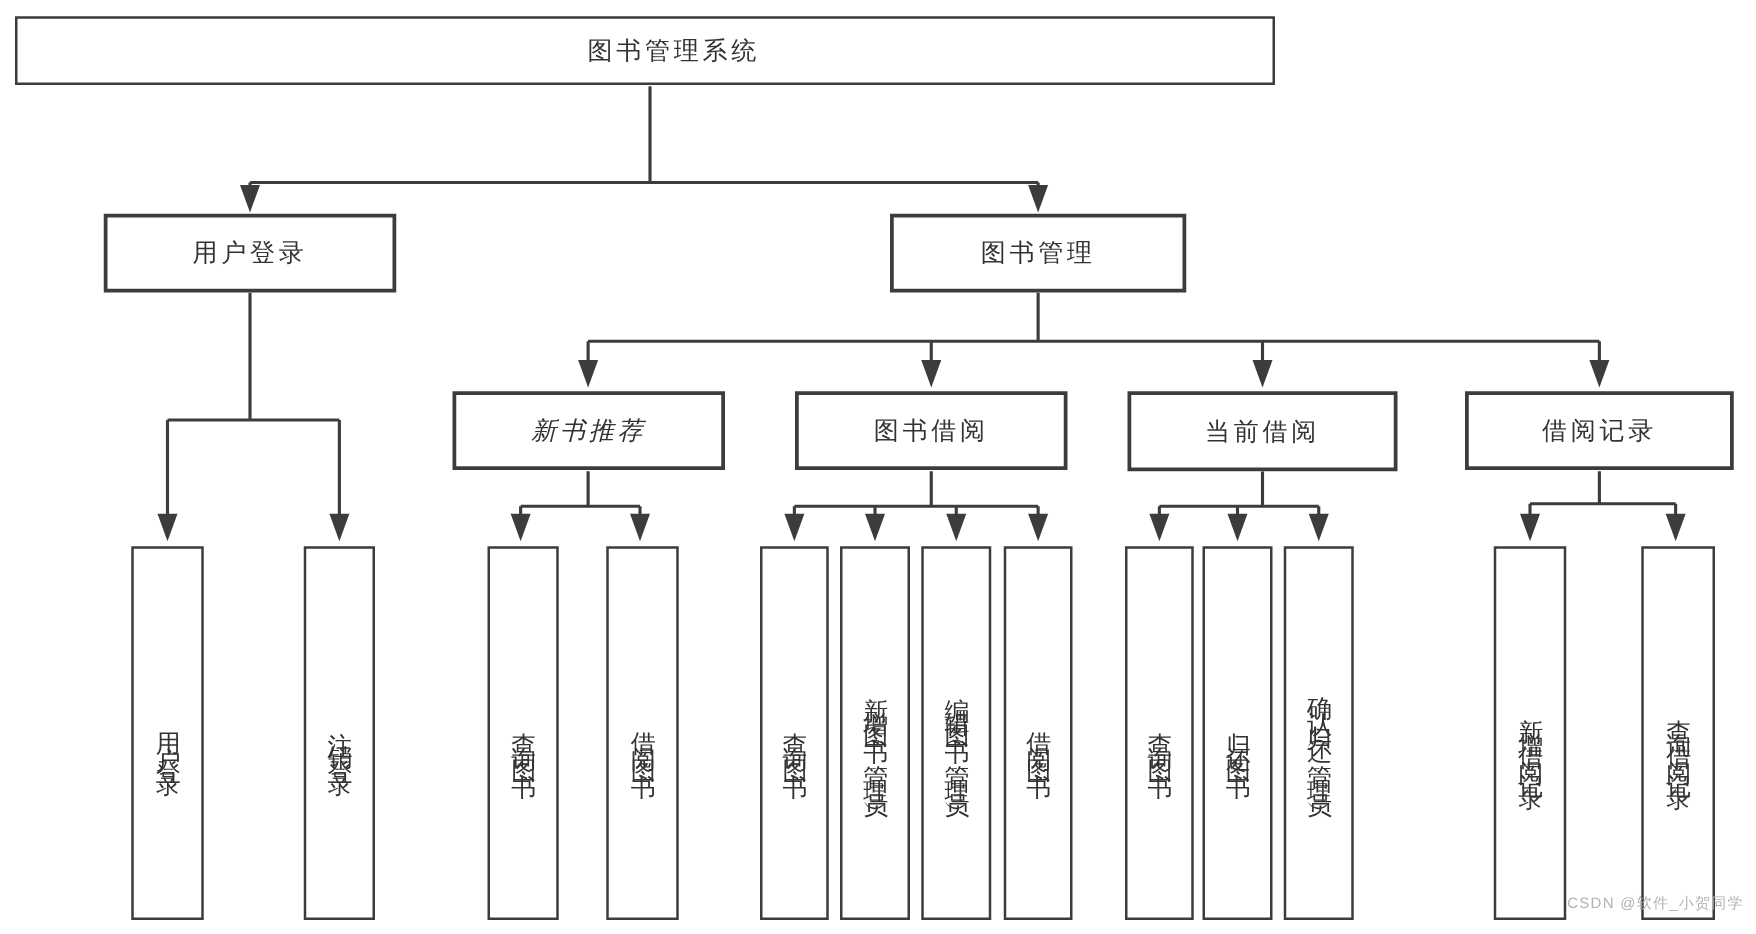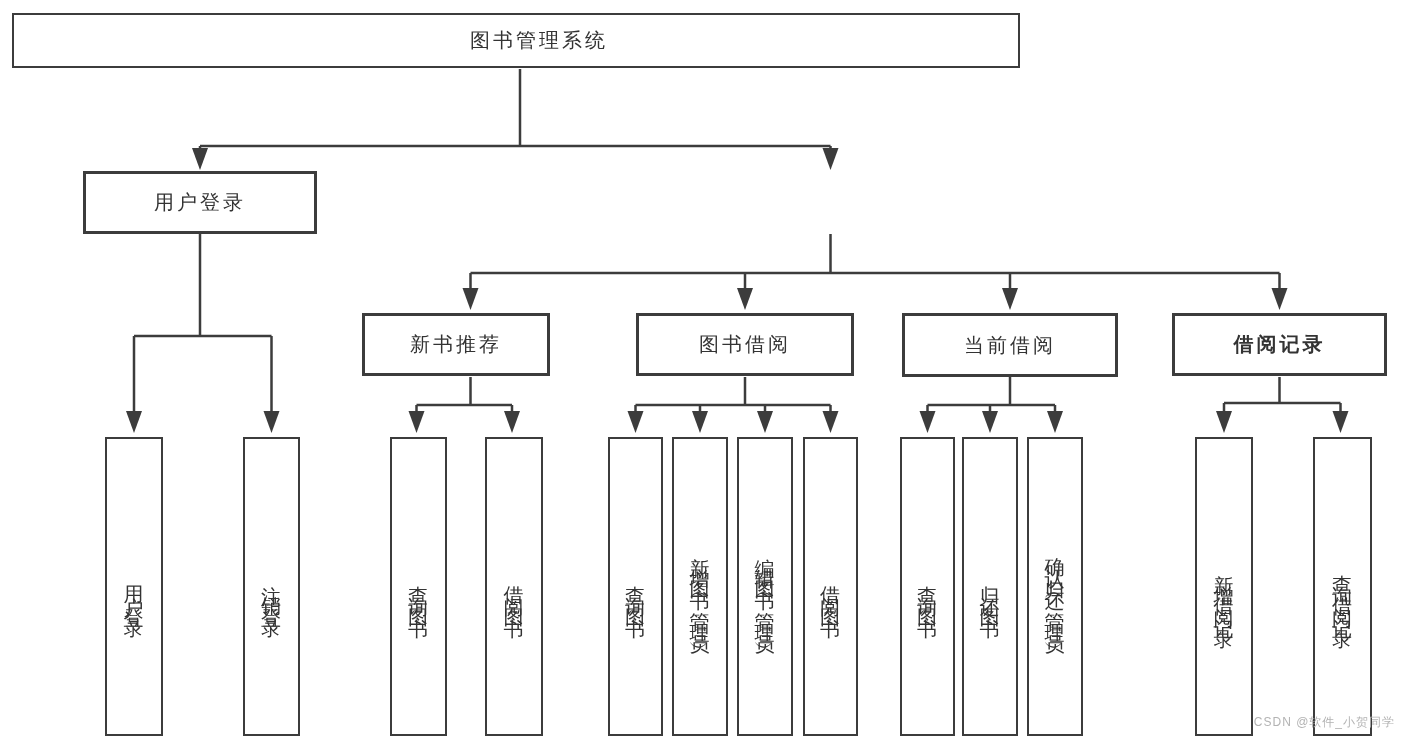--- a/index.html
+++ b/index.html
@@ -18,24 +18,24 @@
   .edges polygon{fill:var(--line);stroke:none;}
   .node{
     position:absolute;box-sizing:border-box;background:#fff;
     border:3px solid var(--line);
     display:flex;align-items:center;justify-content:center;
     font-size:20px;letter-spacing:3px;white-space:nowrap;
   }
   .root{left:12px;top:13px;width:1008px;height:55px;border-width:2px;padding-left:46px;}
   .l2-0{left:83px;top:171px;width:234px;height:63px;}
   .l2-1{left:712px;top:171px;width:237px;height:63px;}
-  .l3-0{left:362px;top:313px;width:188px;height:63px;}
+  .l3-0{left:362px;top:313px;width:218px;height:63px;font-style:italic;}
   .l3-1{left:636px;top:313px;width:218px;height:63px;font-family:Liberation Serif, serif;}
   .l3-2{left:902px;top:313px;width:216px;height:64px;}
-  .l3-3{left:1172px;top:313px;width:215px;height:63px;font-weight:bold;}
+  .l3-3{left:1172px;top:313px;width:215px;height:63px;}
   .leaf{
     position:absolute;box-sizing:border-box;background:#fff;
     border:2px solid var(--line);top:437px;height:299px;
     display:flex;align-items:center;justify-content:center;
   }
   .vtext{
     writing-mode:vertical-rl;text-orientation:mixed;
     font-size:20px;letter-spacing:11px;line-height:1;
     margin-top:10px;white-space:nowrap;
   }
@@ -98,20 +98,23 @@
     <polygon points="1332.5,411 1348.5,411 1340.5,433"></polygon>
   </svg>
 
   <div class="node root">
     <span>图书管理系统</span>
   </div>
 
   <div class="node l2-0">
     <span>用户登录</span>
   </div>
+  <div class="node l2-1">
+    <span>图书管理</span>
+  </div>
 
   <div class="node l3-0">
     <span>新书推荐</span>
   </div>
   <div class="node l3-1">
     <span>图书借阅</span>
   </div>
   <div class="node l3-2">
     <span>当前借阅</span>
   </div>

